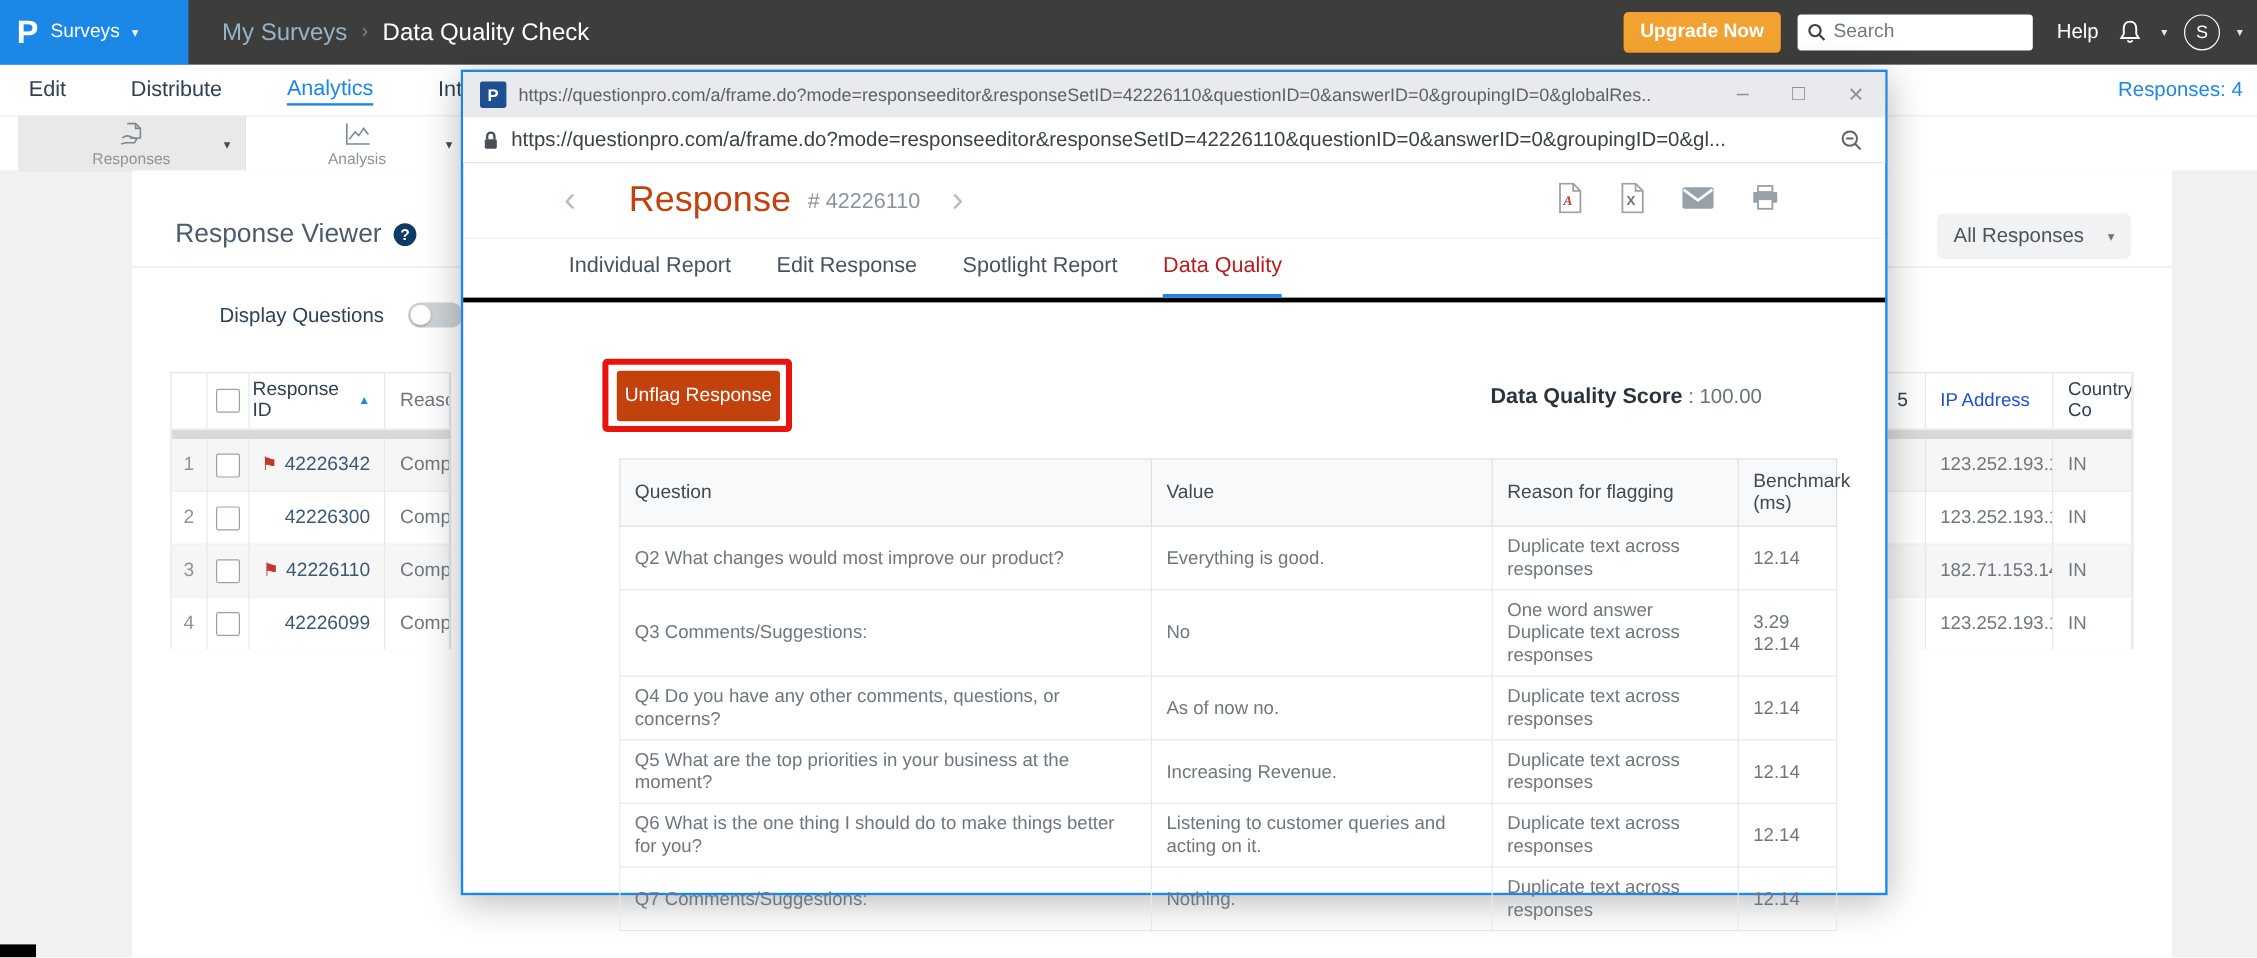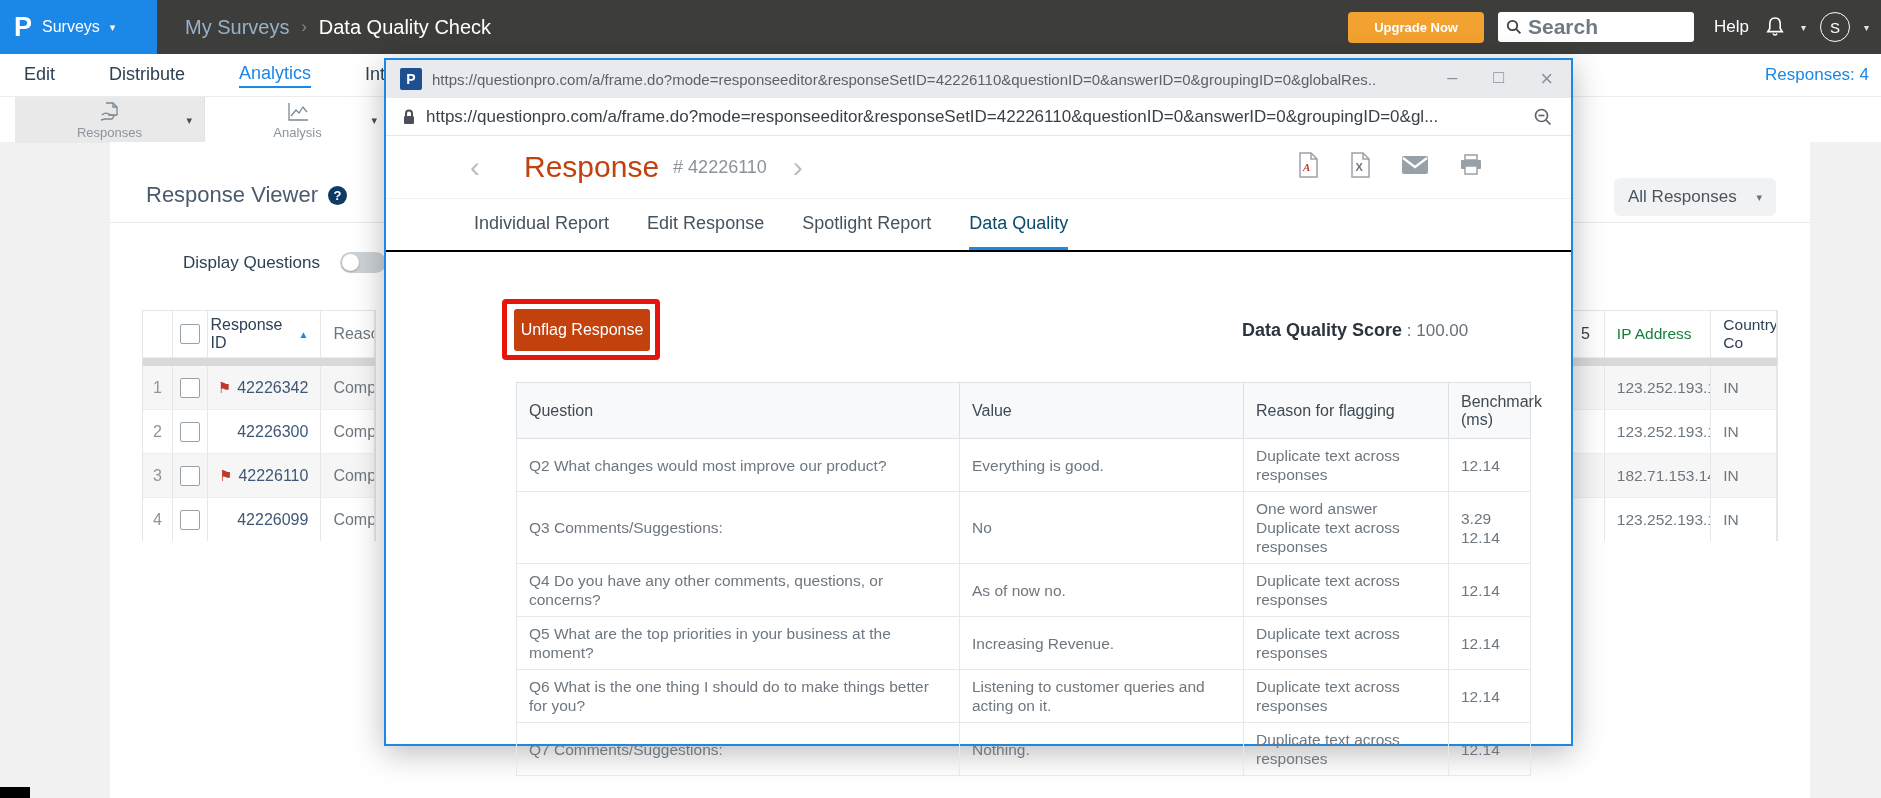--- a/index.html
+++ b/index.html
@@ -11,23 +11,23 @@
   .topbar{ position:absolute; left:0; top:0; width:1881px; height:54px; background:#3d3d3c; display:flex; align-items:center; }
   .logo-box{ width:157px; height:54px; background:#1b87e6; display:flex; align-items:center; padding-left:14px; gap:10px; cursor:pointer; }
   .logo-glyph{ color:#fff; font-size:27px; font-weight:700; line-height:1; }
   .product{ color:#ffffff; font-size:16px; }
   .caret-w{ color:#fff; font-size:11px; }
   .breadcrumb{ display:flex; align-items:center; margin-left:28px; gap:12px; }
   .bc-parent{ color:#96b3c9; font-size:20px; cursor:pointer; }
   .bc-sep{ color:#8b8b8a; font-size:16px; }
   .bc-current{ color:#ffffff; font-size:20px; }
   .topbar-right{ position:absolute; right:12px; top:0; height:54px; display:flex; align-items:center; gap:14px; }
-  .upgrade{ background:#f2a230; border:none; color:#fff; font-weight:700; font-size:13px; padding:8px 26px; border-radius:4px; cursor:pointer; font-family:inherit; }
+  .upgrade{ background:#f2a230; border:none; color:#fff; font-weight:700; font-size:16px; padding:8px 14px; border-radius:4px; cursor:pointer; font-family:inherit; }
   .search{ width:196px; height:30px; background:#fff; border-radius:3px; display:flex; align-items:center; padding:0 8px; gap:6px; }
-  .search input{ border:none; outline:none; width:150px; font-size:21px; color:#3c4043; font-family:inherit; background:transparent;font-weight:bold; }
+  .search input{ border:none; outline:none; width:150px; font-size:16px; color:#3c4043; font-family:inherit; background:transparent; }
   .search input::placeholder{ color:#707a82; }
   .help{ color:#fff; font-size:17px; margin-left:6px; cursor:pointer; }
   .bell{ width:24px; height:24px; }
   .tb-caret{ color:#e7e7e7; font-size:10px; }
   .avatar{ width:30px; height:30px; border:1.5px solid #fff; border-radius:50%; display:flex; align-items:center; justify-content:center; color:#fff; font-size:15px; cursor:pointer; }
 
   
   .navrow{ position:absolute; left:0; top:54px; width:1881px; height:42px; background:#fff; }
   .navtabs{ position:absolute; left:24px; top:0; height:42px; display:flex; align-items:center; gap:54px; }
   .navtab{ font-size:18px; color:#2e4154; cursor:pointer; padding-bottom:2px; }
@@ -86,23 +86,23 @@
   .wctl{ margin-left:auto; display:flex; gap:36px; color:#8b9298; font-size:18px; }
   .wctl span{ cursor:pointer; line-height:1; }
   .maddr{ position:absolute; left:0; top:38px; width:1185px; height:38px; background:#fff; border-bottom:1px solid #e4e7ea; display:flex; align-items:center; padding:0 18px 0 16px; gap:10px; }
   .maddr-url{ font-size:17px; color:#3a4248; white-space:nowrap; overflow:hidden; width:1080px; }
   .mheader{ position:absolute; left:0; top:76px; width:1185px; height:62px; display:flex; align-items:center; padding-left:84px; }
   .chev{ color:#b6bec5; font-size:30px; cursor:pointer; line-height:1; }
   .mh-title{ font-size:30px; color:#c2410c; margin:0 14px 0 44px; }
   .mh-id{ font-size:18px; color:#8a939b; margin-right:26px; }
   .micons{ position:absolute; right:88px; top:92px; display:flex; gap:30px; align-items:center; }
   .micons .mi{ cursor:pointer; }
-  .mtabs{ position:absolute; left:0; top:138px; width:1185px; height:54px; border-top:1px solid #eeeff0; border-bottom:2px solid #000000; display:flex; align-items:flex-end; gap:38px; padding:0 0 0 88px; }
+  .mtabs{ position:absolute; left:0; top:138px; width:1185px; height:54px; border-top:1px solid #eeeff0; border-bottom:4px solid #000000; display:flex; align-items:flex-end; gap:38px; padding:0 0 0 88px; }
   .mtab{ font-size:18px; color:#46525c; padding-bottom:16px; cursor:pointer; }
-  .mtab.active{ color:#0c4a6e; border-bottom:3px solid #1b87e6; padding-bottom:13px; }
+  .mtab.active{ color:#b91c1c; border-bottom:3px solid #1b87e6; padding-bottom:13px; }
   .redbox{ position:absolute; left:116px; top:239px; width:158px; height:61px; border:5px solid #e8130c; border-radius:4px; }
   .unflag{ position:absolute; left:128px; top:249px; width:136px; height:42px; background:#c2410c; border:none; border-radius:3px; color:#fff; font-size:16px; cursor:pointer; font-family:inherit; }
   .score{ position:absolute; left:856px; top:260px; font-size:17px; }
   .score b{ color:#2b343c; font-size:18px; }
   .score span{ color:#68727a; }
   .dqtable{ position:absolute; left:130px; top:322px; width:1014px; border-collapse:collapse; table-layout:fixed; }
   .dqtable th{ background:#f8f9fa; font-weight:500; font-size:16px; color:#3f4a53; text-align:left; padding:9px 12px; border:1px solid #dde1e5; height:56px; vertical-align:middle; }
   .dqtable td{ font-size:15.5px; color:#6e777f; padding:7px 12px; border:1px solid #e6e9ec; line-height:19px; vertical-align:middle; }
   .col-q{ width:443px; } .col-v{ width:284px; } .col-r{ width:205px; } .col-b{ width:82px; }
 
@@ -248,21 +248,21 @@
             <div class="rid">42226099</div>
           </div>
           <div class="cell c-status">Comple</div>
         </div>
       </div>
   </div>
 
   <div class="frag frag-right">
     <div class="hrow">
       <div class="cell c-5 hcell">5</div>
-      <div class="cell c-ip hcell" style="color:#15803d;">IP Address</div>
+      <div class="cell c-ip hcell" style="color:#1d4ed8;">IP Address</div>
       <div class="cell c-country hcell" style="color:#2e4154;">Country Co</div>
     </div>
     <div class="strip"></div>
     <div id="right-rows">
         <div class="prow striped">
           <div class="cell c-5"></div>
           <div class="cell c-ip">123.252.193.148</div>
           <div class="cell c-country">IN</div>
         </div>
         <div class="prow">

